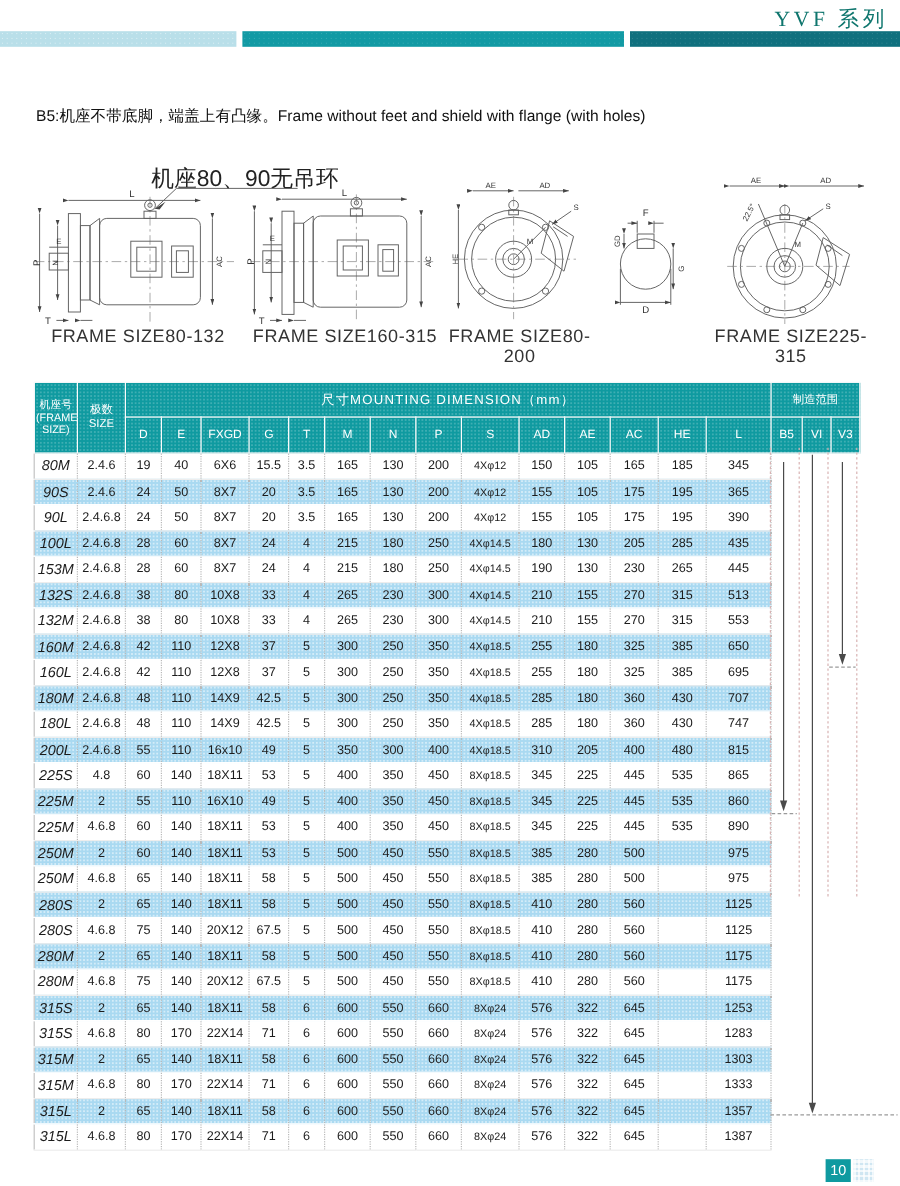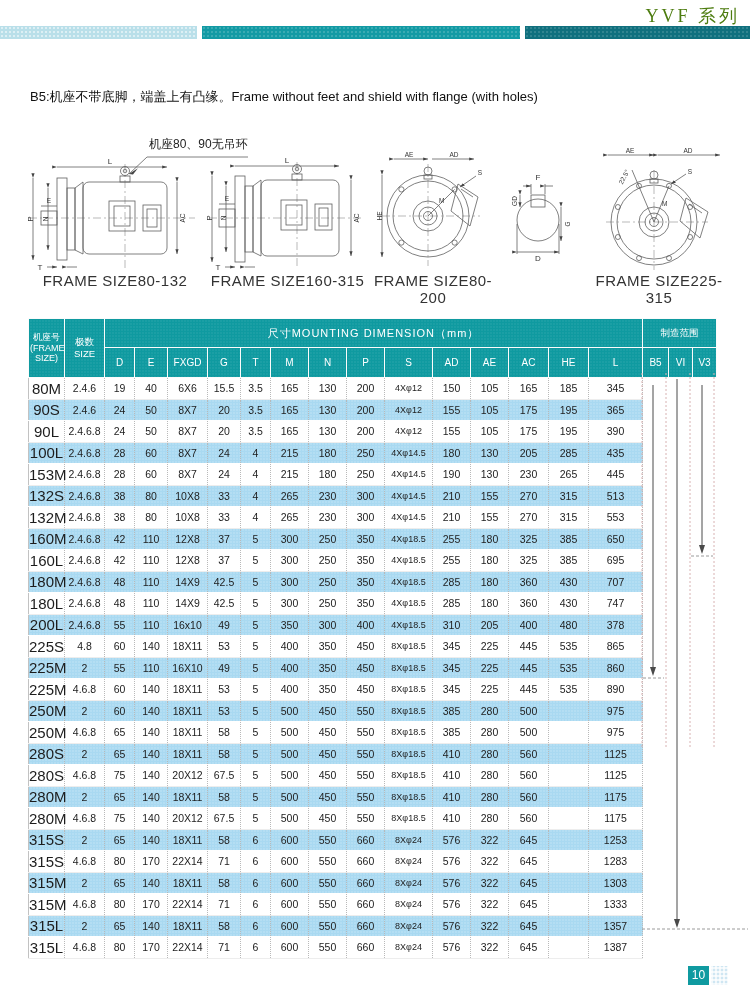--- a/index.html
+++ b/index.html
@@ -1,33 +1,33 @@
 <!DOCTYPE html>
 <html><head>
 <meta charset="utf-8">
 <style>
   html,body{margin:0;padding:0;background:#fff;}
   .page{position:relative;width:750px;height:988px;background:#ffffff;overflow:hidden;
         font-family:"Liberation Sans",sans-serif;}
 
   
   .series-title{position:absolute;top:4px;right:10px;font-family:"Liberation Serif",serif;
-                font-size:18px;letter-spacing:3px;color:#4d7c0f;}
+                font-size:18px;letter-spacing:3px;color:#0f766e;}
   .bar{position:absolute;top:26px;height:13px;}
   .bar.b1{left:0;width:197px;background:#b9dfe9;
           background-image:radial-gradient(rgba(255,255,255,.55) .7px,rgba(0,0,0,0) .8px);background-size:4px 4px;}
   .bar.b2{left:202px;width:318px;background:#129aa4;
           background-image:radial-gradient(rgba(255,255,255,.18) .7px,rgba(0,0,0,0) .8px);background-size:4px 4px;}
   .bar.b3{left:525px;width:225px;background:#10707e;
           background-image:radial-gradient(rgba(255,255,255,.15) .7px,rgba(0,0,0,0) .8px);background-size:4px 4px;}
 
   .desc{position:absolute;left:30px;top:88px;font-size:13px;color:#111;}
 
   
-  .callout-text{position:absolute;left:149px;top:136px;font-size:12px;color:#222;}
+  .callout-text{position:absolute;left:126px;top:136px;font-size:19px;color:#222;}
   .dwg{position:absolute;}
   .dwg svg{display:block;}
   .caption{position:absolute;top:272px;font-size:15px;color:#333;letter-spacing:.5px;text-align:center;}
   .cap1{left:25px;width:180px;}
   .cap2{left:205px;width:165px;}
   .cap3{left:372px;width:122px;}
   .cap4{left:590px;width:138px;}
   .dim-t{font-size:8px;fill:#333;font-family:"Liberation Sans",sans-serif;}
   .dim-s{font-size:6.5px;fill:#333;font-family:"Liberation Sans",sans-serif;}
   .ln{stroke:#5f5f5f;stroke-width:.8;fill:none;}
@@ -41,21 +41,21 @@
   th.title-cell{font-size:11px;letter-spacing:1px;height:26px;}
   th.sub{font-size:10px;height:29px;padding:0;}
   th.frame-head{font-size:9px;line-height:1.2;}
   th.poles-head{font-size:9.5px;line-height:1.25;margin-left:16px;}
   tbody td{height:20.5px;padding:0;font-size:10.5px;text-align:center;color:#1c1c1c;}
   td.main{border-right:1px dotted #b9b9b9;border-bottom:1px solid #ededed;background:#fff;}
   tr.blue td.main{background-color:#a9d9f1;border-bottom:1px solid #fff;
       background-image:radial-gradient(rgba(255,255,255,.5) .6px,rgba(0,0,0,0) .7px);background-size:3px 3px;}
   td.scol{font-size:9px;}
   td.range{background:#fff;border:none;}
-  tbody td.main:first-child{font-size:15px;}
+  tbody td.main:first-child{font-size:12px;font-style:italic;}
 
   
   .pagenum{position:absolute;left:688px;top:966px;width:21px;height:19px;background:#0f9aa0;
            color:#fff;font-size:12px;line-height:19px;text-align:center;}
   .pagenum-deco{position:absolute;left:711px;top:966px;width:17px;height:19px;background:#cfe6f2;
       background-image:repeating-linear-gradient(0deg,rgba(255,255,255,.7) 0 2px,rgba(0,0,0,0) 2px 4px),
                        repeating-linear-gradient(90deg,rgba(255,255,255,.7) 0 2px,rgba(0,0,0,0) 2px 4px);}
   .overlay{position:absolute;pointer-events:none;}
 </style>
 </head>
@@ -574,21 +574,21 @@
           <td class="main">49</td>
           <td class="main">5</td>
           <td class="main">350</td>
           <td class="main">300</td>
           <td class="main">400</td>
           <td class="main scol">4Xφ18.5</td>
           <td class="main">310</td>
           <td class="main">205</td>
           <td class="main">400</td>
           <td class="main">480</td>
-          <td class="main">378</td>
+          <td class="main">815</td>
           <td class="range"></td>
           <td class="range"></td>
           <td class="range"></td>
         </tr>
         <tr class="white">
           <td class="main">225S</td>
           <td class="main">4.8</td>
           <td class="main">60</td>
           <td class="main">140</td>
           <td class="main">18X11</td>

